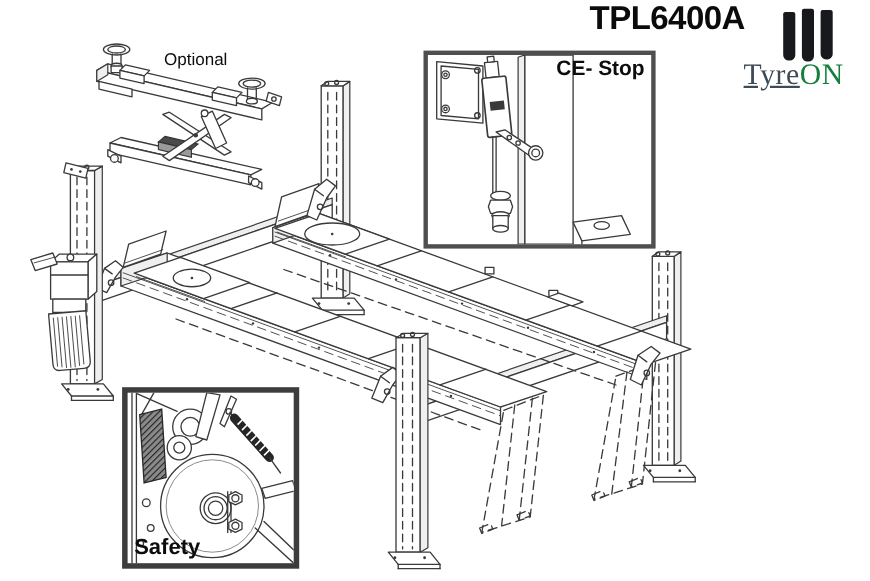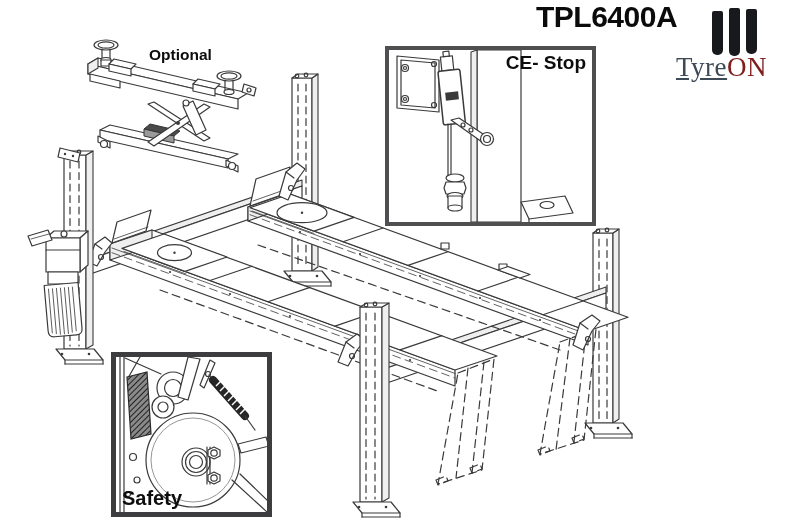--- a/index.html
+++ b/index.html
@@ -14,23 +14,23 @@
   svg .dk{fill:#3a3a3a;stroke:none;}
   svg .thin{stroke-width:0.8;}
   
   #model-title{position:absolute;left:536px;top:0px;font-size:30px;font-weight:bold;color:#0b0b0b;letter-spacing:-0.5px;}
   #logo-bars{position:absolute;left:712px;top:8px;display:flex;align-items:flex-start;}
   #logo-bars .bar{width:11px;background:#17191c;border-radius:2px 2px 5px 5px;margin-right:6px;}
   #logo-bars .bar:nth-child(1){height:44px;margin-top:3px;}
   #logo-bars .bar:nth-child(2){height:48px;margin-top:0;}
   #logo-bars .bar:nth-child(3){height:45px;margin-top:1px;margin-right:0;}
   #brand-name{position:absolute;left:676px;top:52px;font-family:"Liberation Serif",serif;font-size:27px;letter-spacing:0.5px;}
-  #brand-name .p1{color:#3e4b57;text-decoration:underline;} #brand-name .p2{color:#7f1d1d;margin-top:32px;}
+  #brand-name .p1{color:#3e4b57;text-decoration:underline;} #brand-name .p2{color:#15803d;margin-top:32px;}
   
-  .lift-label{position:absolute;color:#0d0d0d;font-weight:bold;}
+  .lift-label{position:absolute;color:#0d0d0d;font-weight:normal;}
   #optional-label{left:149px;top:46px;font-size:15.5px;}
   #alignment-label{left:512px;top:471px;font-size:37px;letter-spacing:1.5px;}
   
   .inset{position:absolute;background:#fff;box-sizing:content-box;}
   #ce-stop-inset{left:385px;top:46px;width:203px;height:172px;border:4px solid #4f4f51;}
   #safety-inset{left:111px;top:352px;width:151px;height:155px;border:5px solid #3d3d3f;}
   .inset-label{position:absolute;font-weight:bold;color:#0d0d0d;font-size:19px;}
   #ce-stop-label{right:6px;top:2px;}
   #safety-label{left:6px;bottom:2px;font-size:20px;}
 </style>

